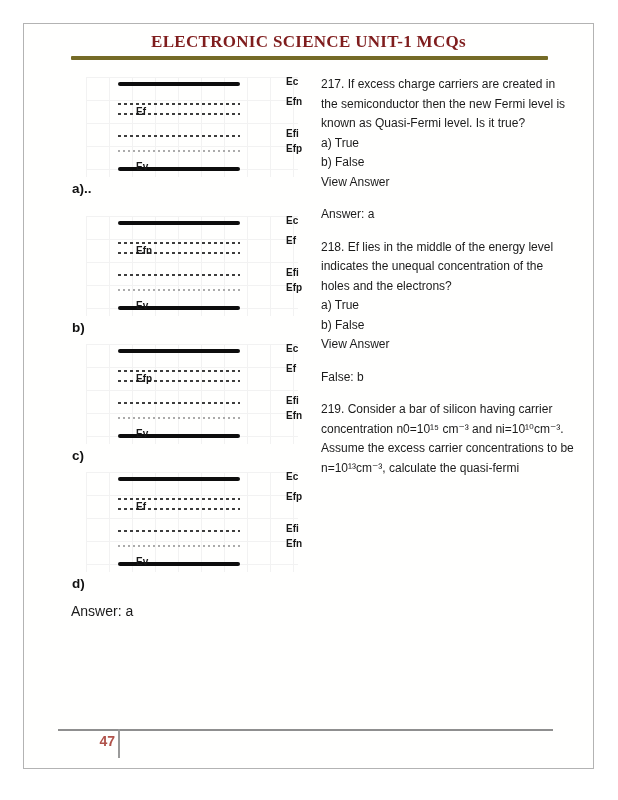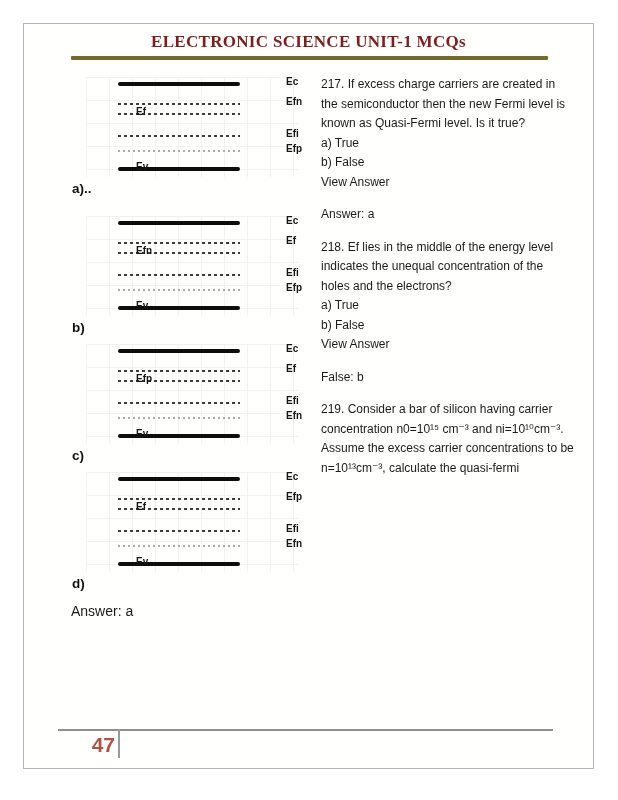--- a/index.html
+++ b/index.html
@@ -29,21 +29,21 @@
   .figlabel{margin:4px 0 0 -14px;font-weight:bold;font-size:13.5px;color:#111;}
 
   
   .col-left-answer{position:absolute;left:47px;top:578px;width:246px;font-size:14px;line-height:19.5px;}
   .col-right{position:absolute;left:297px;top:51px;width:254px;font-size:12px;line-height:19.5px;}
   .block{margin:0 0 13px 0;}
   .opt{margin:0;} .view{margin:0;cursor:pointer;}
 
   
   .footer-rule{position:absolute;left:34px;top:705px;width:495px;height:2px;background:#8f8f8f;}
-  .page-num{position:absolute;left:63px;top:709px;width:28px;text-align:right;font-weight:bold;font-size:21px;color:#b0524a;}
+  .page-num{position:absolute;left:63px;top:709px;width:28px;text-align:right;font-weight:bold;font-size:14px;color:#b0524a;}
   .page-num-bar{position:absolute;left:94px;top:705px;width:2px;height:29px;background:#9a9a9a;}
 </style>
 </head>
 <body>
 
 <div class="page">
 
   <div class="title">ELECTRONIC SCIENCE UNIT-1 MCQs</div>
   <div class="title-rule"></div>
 

